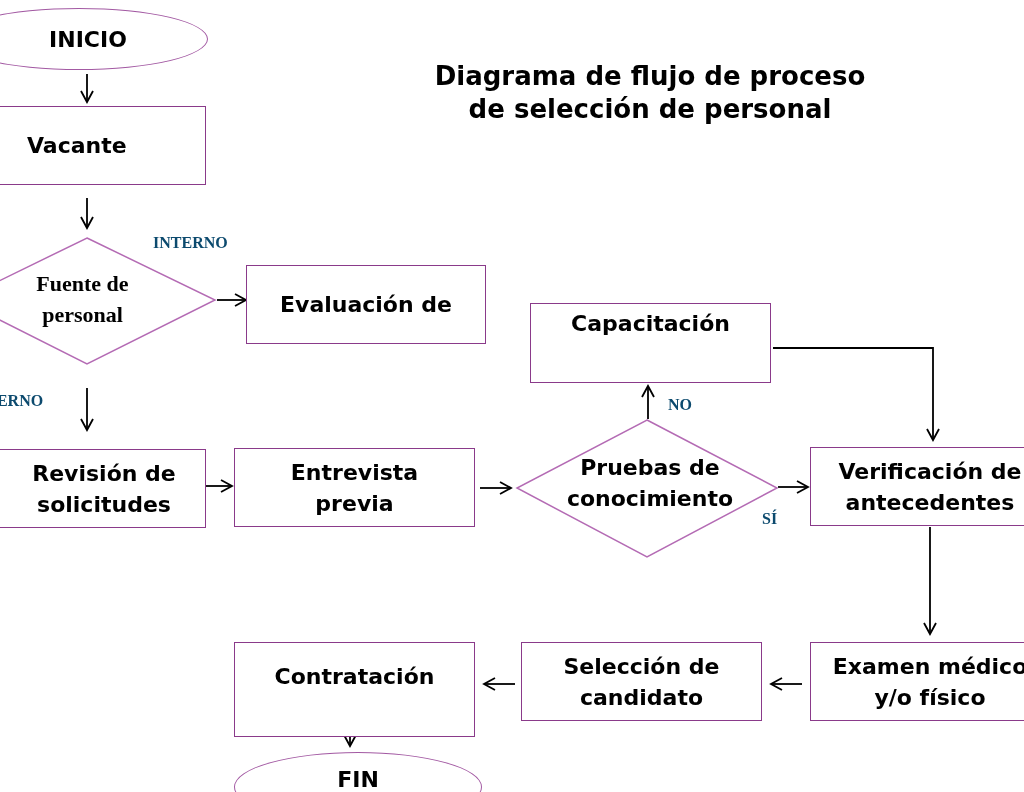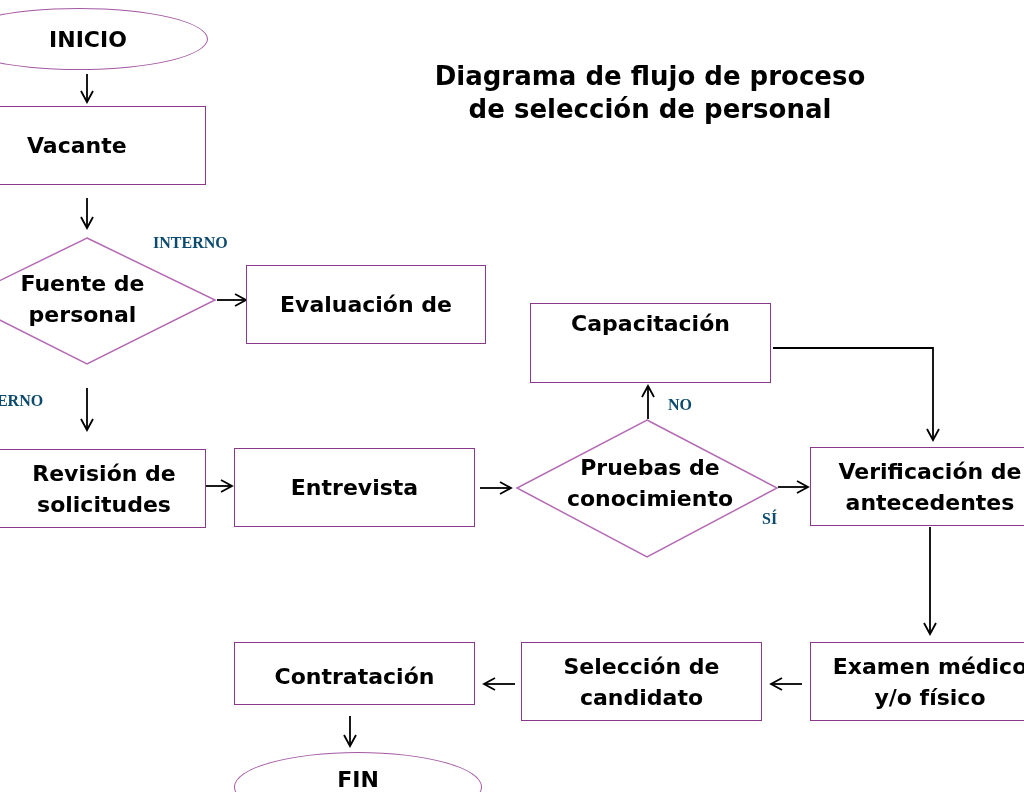--- a/index.html
+++ b/index.html
@@ -81,21 +81,21 @@
 </div>
 
 <div class="ellipse" style="left:-50px; top:8px; width:258px; height:62px; padding-left:18px;">
   <span>INICIO</span>
 </div>
 
 <div class="box" style="left:-10px; top:106px; width:216px; height:79px; justify-content:flex-start; padding-left:36px;">
   <span>Vacante</span>
 </div>
 
-<div class="diamond-text" style="left:0px; top:268px; width:165px;">
+<div class="diamond-text" style="left:0px; top:268px; width:165px;font-family:Liberation Serif, serif;">
   <div>Fuente de</div>
   <div>personal</div>
 </div>
 
 <div class="label" style="left:153px; top:234px;">INTERNO</div>
 
 <div class="label" style="left:-36px; top:392px;">EXTERNO</div>
 
 <div class="box" style="left:246px; top:265px; width:240px; height:79px;">
   <div>
@@ -106,20 +106,21 @@
 <div class="box" style="left:-10px; top:449px; width:216px; height:79px;">
   <div style="padding-left:12px;">
     <div>Revisión de</div>
     <div>solicitudes</div>
   </div>
 </div>
 
 <div class="box" style="left:234px; top:448px; width:241px; height:79px;justify-content:center;">
   <div>
     <div>Entrevista</div>
+    <div>previa</div>
   </div>
 </div>
 
 <div class="diamond-text" style="left:552px; top:452px; width:196px;">
   <div>Pruebas de</div>
   <div>conocimiento</div>
 </div>
 
 <div class="label" style="left:668px; top:396px;">NO</div>
 <div class="label" style="left:762px; top:510px;">SÍ</div>
@@ -142,19 +143,19 @@
   </div>
 </div>
 
 <div class="box" style="left:521px; top:642px; width:241px; height:79px;">
   <div>
     <div>Selección de</div>
     <div>candidato</div>
   </div>
 </div>
 
-<div class="box" style="left:234px; top:642px; width:241px; height:63px; align-items:flex-start; padding-top:18px;">
+<div class="box" style="left:234px; top:642px; width:241px; height:95px; align-items:flex-start; padding-top:18px;">
   <span>Contratación</span>
 </div>
 
 <div class="ellipse" style="left:234px; top:752px; width:248px; height:70px; align-items:flex-start; padding-top:14px;">
   <span>FIN</span>
 </div>
 
 </body></html>

